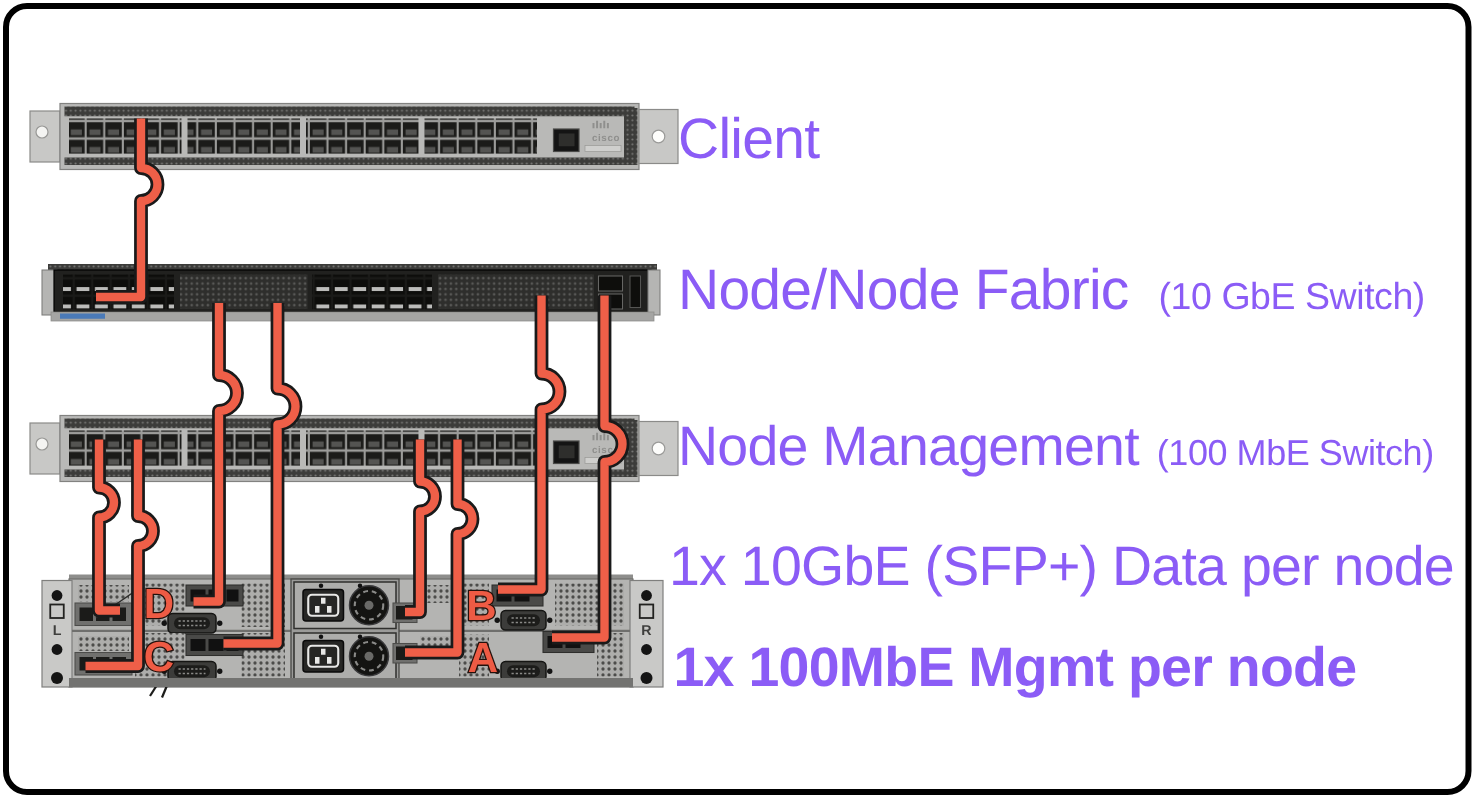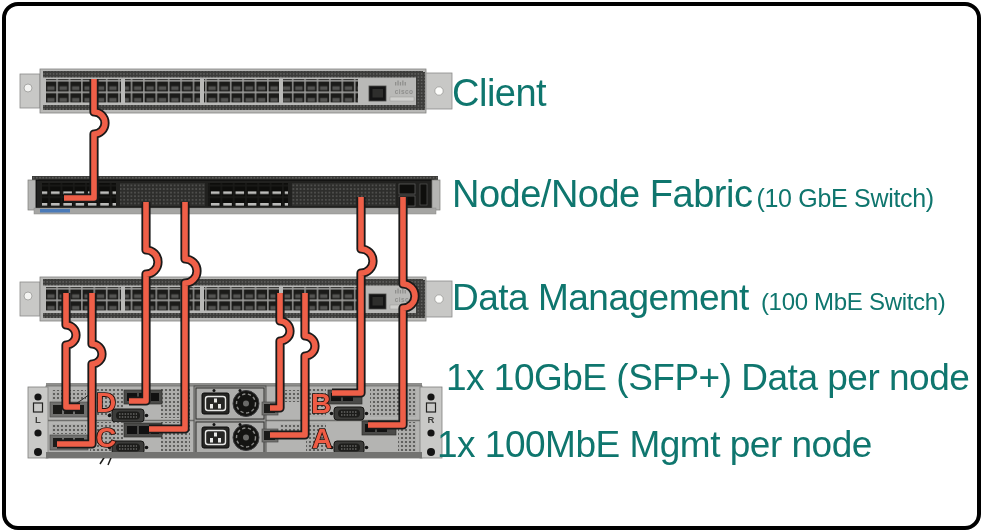--- a/index.html
+++ b/index.html
@@ -1,29 +1,29 @@
 <!DOCTYPE html>
 <html><head>
 <meta charset="utf-8">
 <style>
   html,body{margin:0;padding:0;background:#fff;}
   .stage{position:relative;width:983px;height:532px;background:#fff;overflow:hidden;
          font-family:"Liberation Sans",sans-serif;}
   .frame-border{position:absolute;left:2px;top:2px;right:2px;bottom:2px;
                 border:4px solid #000;border-radius:16px;pointer-events:none;}
   .stage svg{position:absolute;left:0;top:0;}
-  .lbl{position:absolute;color:#0f766e;white-space:nowrap;letter-spacing:-0.5px;line-height:1.15;}
+  .lbl{position:absolute;color:#8b5cf6;white-space:nowrap;letter-spacing:-0.5px;line-height:1.15;}
   .lbl .sub{letter-spacing:-0.3px;}
   #lbl-client{left:452px;top:72px;font-size:38px;}
   #lbl-fabric{left:452px;top:173px;font-size:38px;}
-  #lbl-fabric .sub{font-size:25px;margin-left:4px;}
+  #lbl-fabric .sub{font-size:25px;margin-left:20px;}
   #lbl-mgmt{left:452px;top:277px;font-size:37px;}
   #lbl-mgmt .sub{font-size:24px;margin-left:12px;margin-top:12px;}
   #note-data{left:446px;top:357px;font-size:37px;text-align:right;}
-  #note-mgmt{left:437px;top:424px;font-size:37px;}
+  #note-mgmt{left:449px;top:424px;font-size:37px;font-weight:bold;}
   .cable-under{fill:none;stroke:#1a1a1a;stroke-width:9.2;stroke-linejoin:round;stroke-linecap:butt;}
   .cable-over{fill:none;stroke:#ef5f48;stroke-width:5.6;stroke-linejoin:round;stroke-linecap:butt;}
   .node-letter{font-family:"Liberation Sans",sans-serif;font-weight:700;font-size:28px;
                fill:#ee5b44;stroke:#23110c;stroke-width:1.7px;paint-order:stroke;text-anchor:middle;}
   .rail-txt{font-family:"Liberation Sans",sans-serif;font-weight:700;font-size:9.5px;fill:#3e3e3c;text-anchor:middle;}
   .brand-txt{font-family:"Liberation Sans",sans-serif;font-weight:700;font-size:6.5px;fill:#8f8f8d;
              letter-spacing:.4px;text-anchor:middle;}
 </style>
 </head>
 <body>
@@ -300,18 +300,18 @@
   </g>
 
   <text class="node-letter" x="106" y="412">D</text>
   <text class="node-letter" x="106" y="447">C</text>
   <text class="node-letter" x="321" y="413">B</text>
   <text class="node-letter" x="322" y="448">A</text>
 </svg>
 
 <div class="lbl" id="lbl-client">Client</div>
 <div class="lbl" id="lbl-fabric"><span>Node/Node Fabric</span><span class="sub">(10 GbE Switch)</span></div>
-<div class="lbl" id="lbl-mgmt"><span>Data Management</span><span class="sub">(100 MbE Switch)</span></div>
+<div class="lbl" id="lbl-mgmt"><span>Node Management</span><span class="sub">(100 MbE Switch)</span></div>
 <div class="lbl" id="note-data">1x 10GbE (SFP+) Data per node</div>
 <div class="lbl" id="note-mgmt">1x 100MbE Mgmt per node</div>
 
 <div class="frame-border"></div>
 </div>
 
 </body></html>

